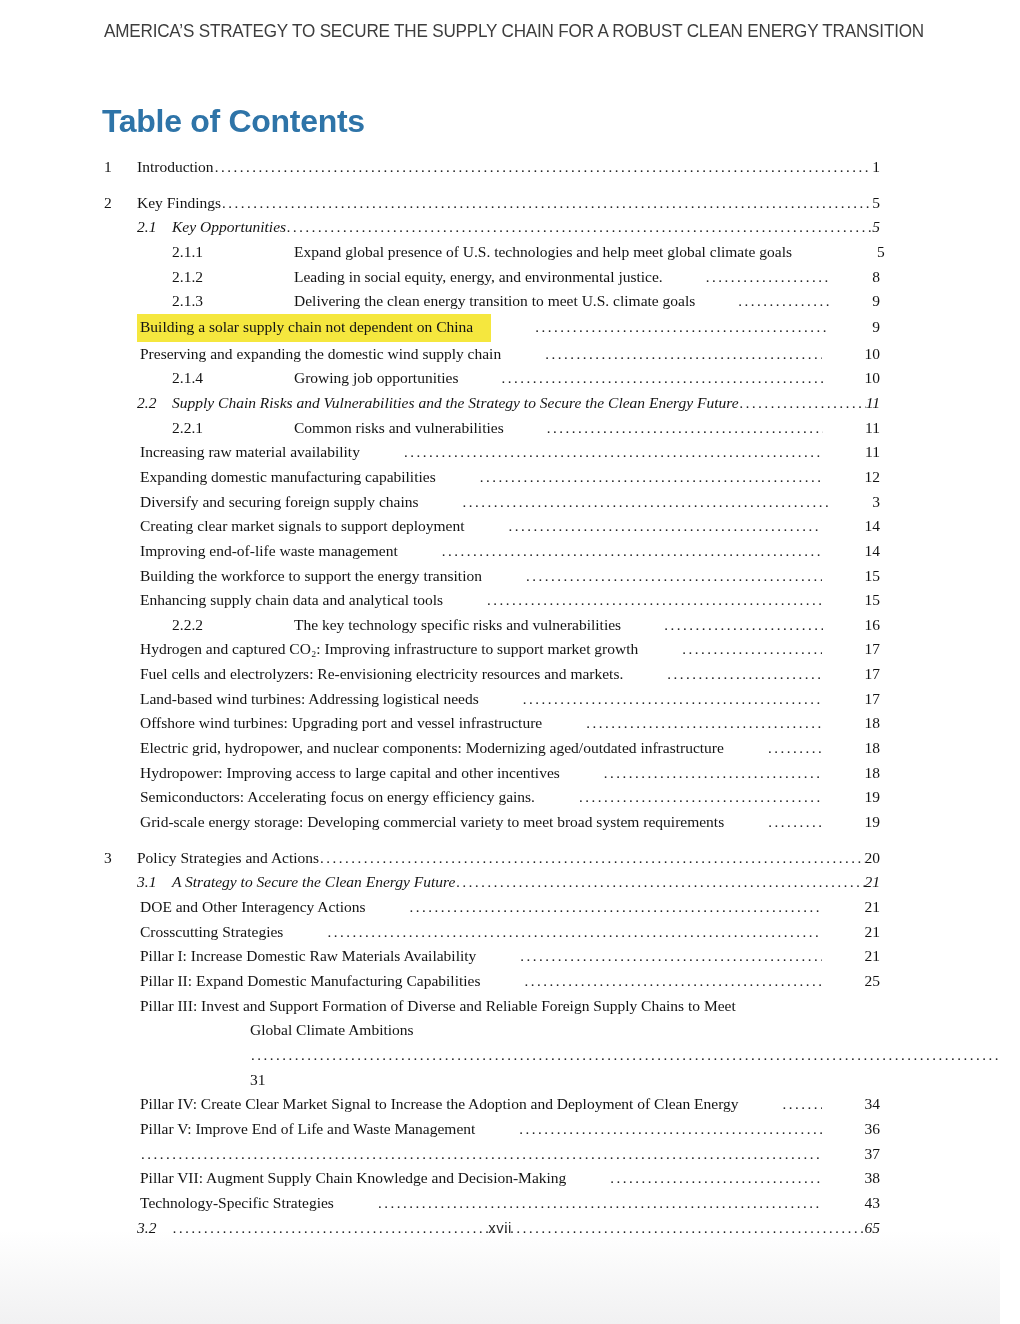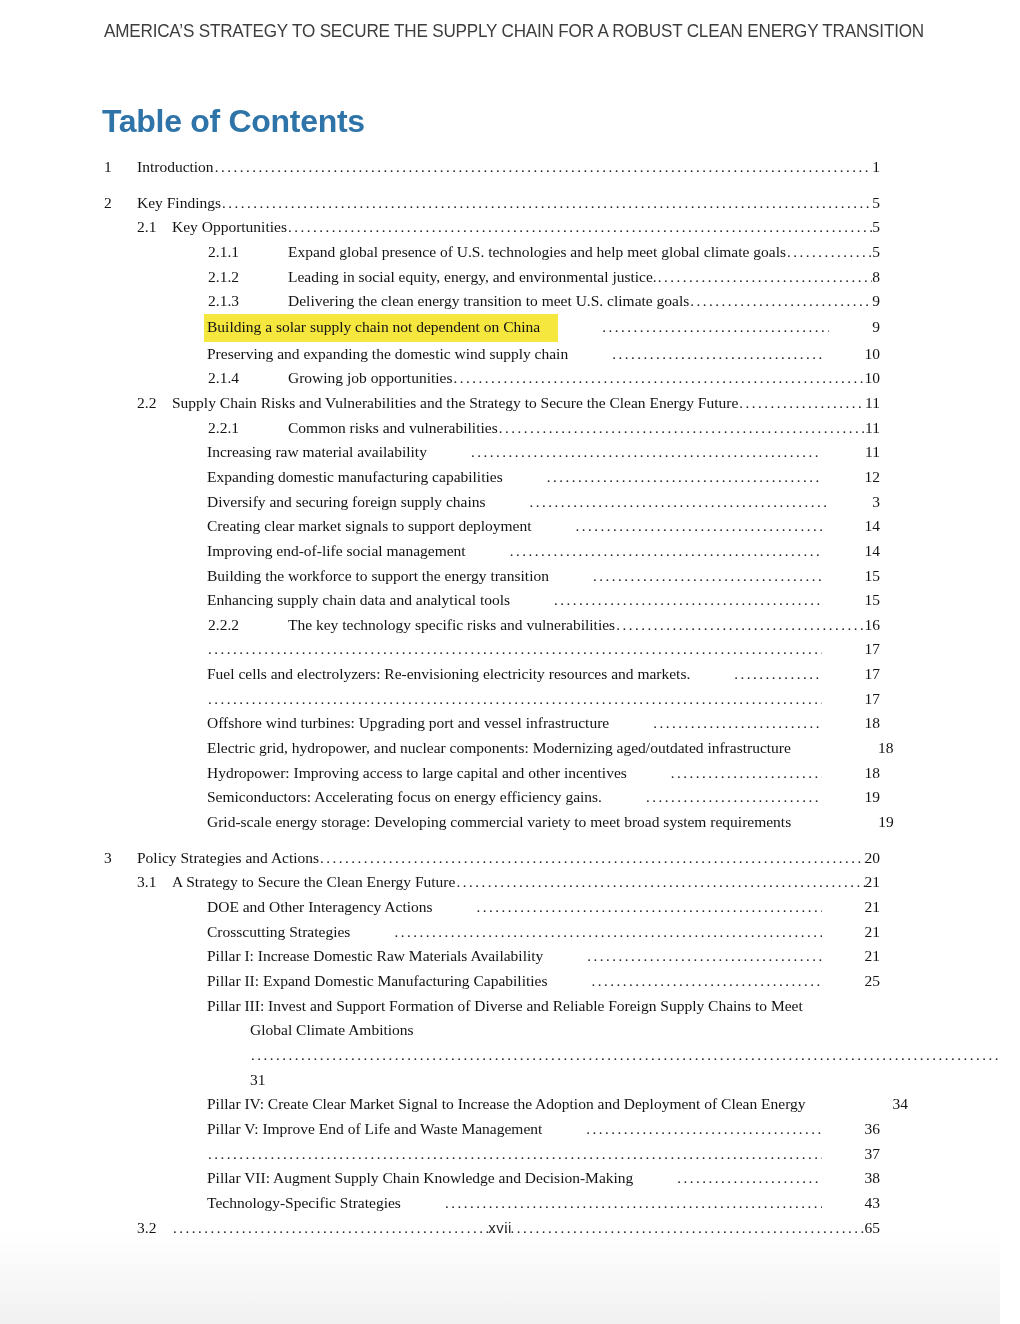--- a/index.html
+++ b/index.html
@@ -18,23 +18,23 @@
   .toc-title {
     position:absolute; left:102px; top:103px; white-space:nowrap;
     font-family:"Liberation Sans","DejaVu Sans",sans-serif;
     font-size:32px; font-weight:700; color:#2E74A8; letter-spacing:-0.3px;
   }
   .toc { position:absolute; left:104px; right:120px; top:155px; font-size:15.5px; }
   .row { display:flex; align-items:baseline; line-height:24.65px; white-space:nowrap; }
   .row.gap { margin-top:11px; }
   .num { flex:none; }
   .l1 .num { width:33px; }
-  .l2 { margin-left:33px; }  .l2 .num { width:35px; }
-  .l3 { margin-left:104px; }  .l3 .num { width:80px; }
-  .l3p { margin-left:103px;gap:43px; }
+  .l2 { margin-left:33px;font-style:italic; }  .l2 .num { width:35px; }
+  .l3 { margin-left:68px;gap:42px; }  .l3 .num { width:80px; }
+  .l3p { margin-left:36px;gap:43px; }
   .cont { margin-left:146px;flex-direction:column; }
   .title { flex:none; }
   .hl { background:#F5E73E; padding:1px 18px 2px 3px; margin-left:-3px; }
   .dots { flex:1 1 auto; min-width:0; overflow:hidden; padding-left:1px; }
   .dots::after {
     content:"......................................................................................................................................................................................................................";
     letter-spacing:2.5px; font-size:15px; color:#222222;
   }
   .pg { flex:none; text-align:right; }
   .footer {
@@ -128,50 +128,52 @@
         <span class="title">Diversify and securing foreign supply chains</span>
         <span class="dots"></span>
         <span class="pg">3</span>
       </div>
       <div class="row l3p">
         <span class="title">Creating clear market signals to support deployment</span>
         <span class="dots"></span>
         <span class="pg">14</span>
       </div>
       <div class="row l3p">
-        <span class="title">Improving end-of-life social management</span>
+        <span class="title">Improving end-of-life waste management</span>
         <span class="dots"></span>
         <span class="pg">14</span>
       </div>
       <div class="row l3p">
         <span class="title">Building the workforce to support the energy transition</span>
         <span class="dots"></span>
         <span class="pg">15</span>
       </div>
       <div class="row l3p">
         <span class="title">Enhancing supply chain data and analytical tools</span>
         <span class="dots"></span>
         <span class="pg">15</span>
       </div>
       <div class="row l3">
         <span class="num">2.2.2</span>
         <span class="title">The key technology specific risks and vulnerabilities</span>
         <span class="dots"></span>
         <span class="pg">16</span>
       </div>
       <div class="row l3p">
+        <span class="title">Hydrogen and captured CO₂: Improving infrastructure to support market growth</span>
         <span class="dots"></span>
         <span class="pg">17</span>
       </div>
       <div class="row l3p">
         <span class="title">Fuel cells and electrolyzers: Re-envisioning electricity resources and markets.</span>
         <span class="dots"></span>
         <span class="pg">17</span>
       </div>
       <div class="row l3p">
+        <span class="title">Land-based wind turbines: Addressing logistical needs</span>
         <span class="dots"></span>
         <span class="pg">17</span>
       </div>
       <div class="row l3p">
         <span class="title">Offshore wind turbines: Upgrading port and vessel infrastructure</span>
         <span class="dots"></span>
         <span class="pg">18</span>
       </div>
       <div class="row l3p">
         <span class="title">Electric grid, hydropower, and nuclear components: Modernizing aged/outdated infrastructure</span>

